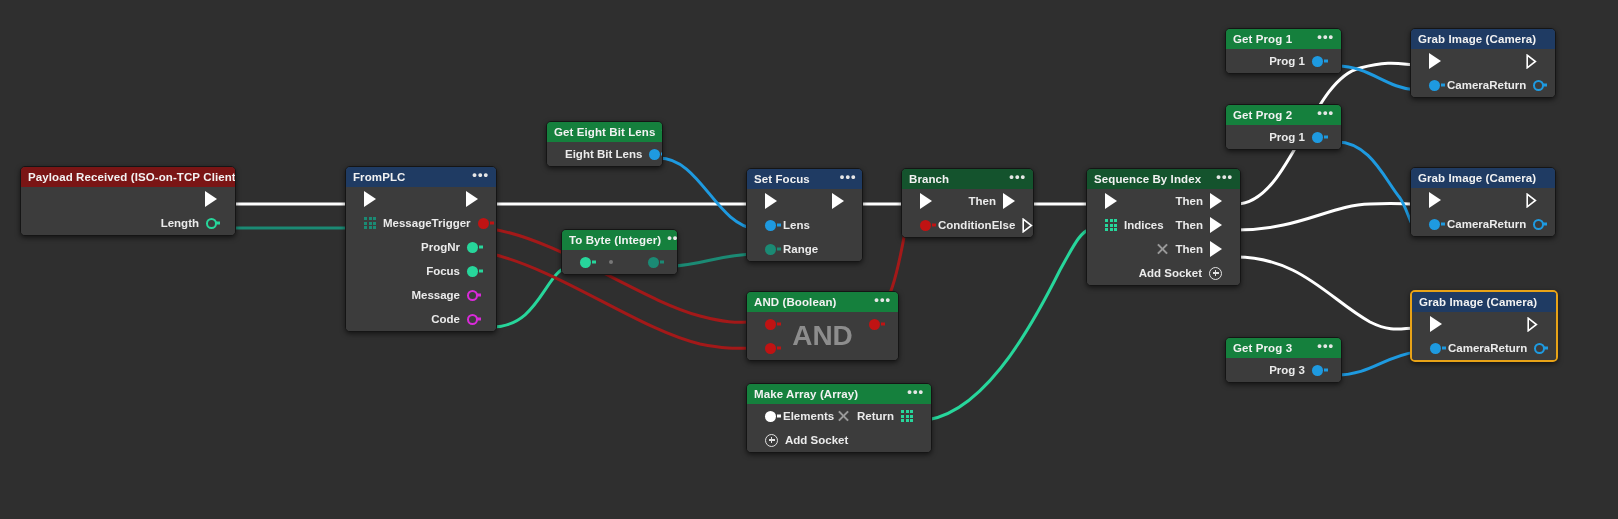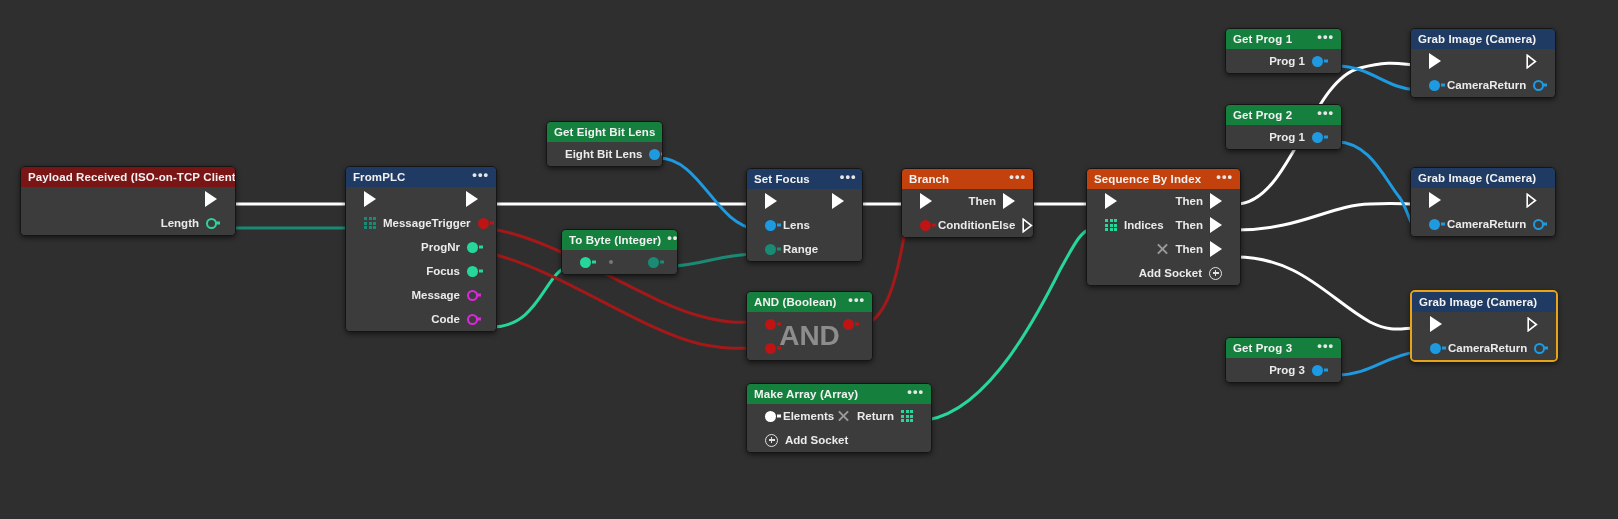--- a/index.html
+++ b/index.html
@@ -41,21 +41,21 @@
     align-items: center;
     padding: 0 7px;
     font-size: 11.5px;
     font-weight: bold;
     color: #f2f2f2;
     letter-spacing: 0.1px;
     white-space: nowrap;
   }
   .hdr-blue   { background: #1f3b63; gap: 24px; }
   .hdr-green  { background: #15803d; }
-  .hdr-gray   { background: #c2410c; }
+  .hdr-gray   { background: #14532d; }
   .hdr-red    { background: #7a1515; }
   .node-header .title { flex: 1 1 auto; }
   .dots {
     color: #e6e6e6;
     font-size: 13px;
     line-height: 6px;
     letter-spacing: 1px;
     margin-left: 6px;
     font-weight: bold;
     margin-top: -5px;
@@ -390,21 +390,21 @@
             <div class="side-left">
               <span class="pin pin-dot bg-teal">
                 <i class="nub" style="color: rgb(27, 138, 116);"></i>
               </span>
               <span class="lbl">Range</span>
             </div>
             <div class="side-right"></div>
           </div>
         </div>
       </div>
-      <div class="node" style="left: 746px; top: 291px; width: 127px;">
+      <div class="node" style="left: 746px; top: 291px; width: 153px;">
         <div class="node-header hdr-green">
           <span class="title">AND (Boolean)</span>
           <span class="dots">•••</span>
         </div>
         <div class="node-body">
           <div class="row">
             <div class="side-left">
               <span class="pin pin-dot bg-red">
                 <i class="nub" style="color: rgb(192, 19, 19);"></i>
               </span>

